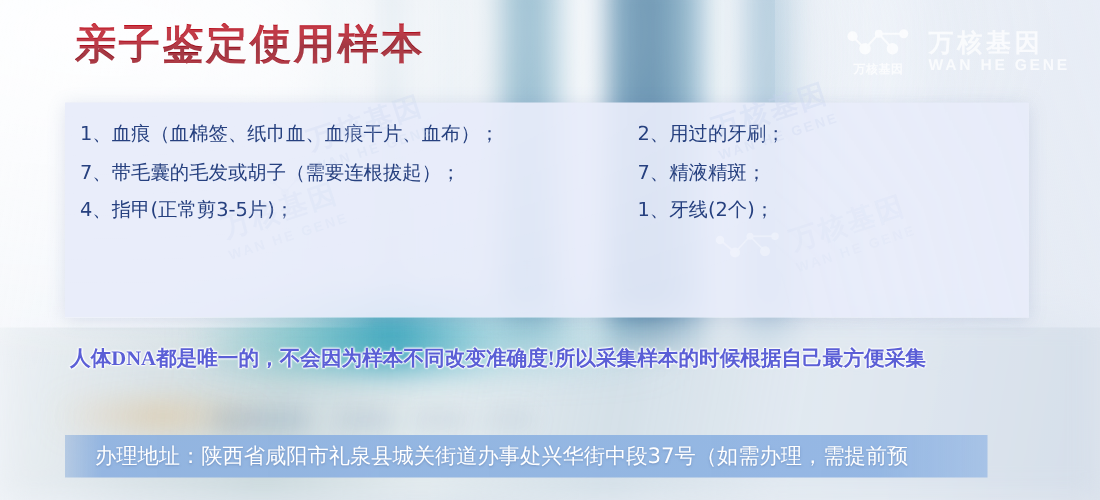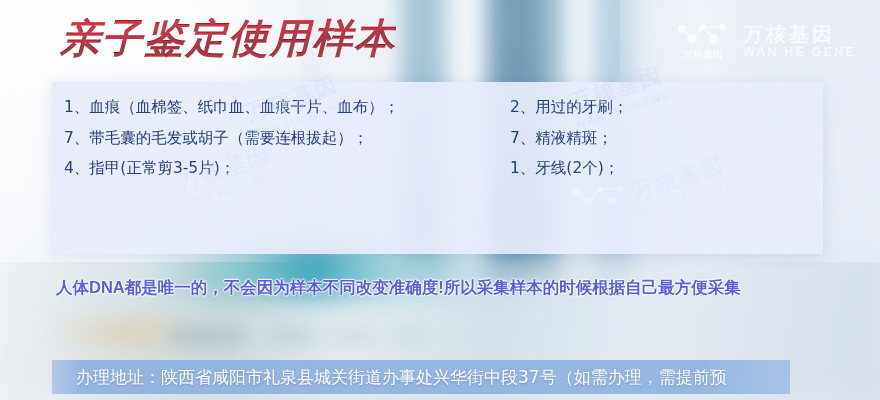--- a/index.html
+++ b/index.html
@@ -57,28 +57,27 @@
   .bg-vig{position:absolute;inset:0;
     background:radial-gradient(140% 110% at 10% 6%,rgba(255,255,255,.88) 0%,rgba(255,255,255,.42) 30%,rgba(255,255,255,0) 62%);}
   .bg-left-wash{position:absolute;left:0;top:0;width:300px;height:262px;
     background:linear-gradient(100deg,rgba(247,249,252,.98) 0%,rgba(243,246,251,.9) 42%,rgba(240,245,250,.35) 78%,rgba(240,245,250,0) 100%);}
   .bg-right-wash{position:absolute;right:0;top:0;width:260px;height:262px;
     background:linear-gradient(255deg,rgba(232,237,246,.95) 0%,rgba(230,236,245,.6) 45%,rgba(230,236,245,0) 100%);}
 
   
   .title{
     position:absolute;left:60px;top:18px;
-    font-size:40px;font-weight:700;letter-spacing:2px;line-height:1;
+    font-size:33px;font-weight:700;letter-spacing:2px;line-height:1;
     font-family:"DejaVu Sans","Liberation Sans",sans-serif;
     background:linear-gradient(178deg,#c0121f 0%,#b01020 38%,#8e0d1a 62%,#a81322 100%);
     -webkit-background-clip:text;background-clip:text;color:transparent;
     -webkit-text-fill-color:transparent;
     text-shadow:0 1px 0 rgba(255,255,255,.18);
     white-space:nowrap;
-    font-style:italic;
   }
 
   
   .brand{position:absolute;right:24px;top:20px;display:flex;align-items:center;gap:12px;opacity:.72;}
   .brand-mark{display:flex;flex-direction:column;align-items:center;gap:3px;}
   .brand-mark svg{display:block;}
   .brand-mark-cn{font-size:9.5px;font-weight:700;color:#fff;letter-spacing:.5px;
     font-family:"DejaVu Sans","Liberation Sans",sans-serif;}
   .brand-text{display:flex;flex-direction:column;align-items:flex-start;gap:1px;}
   .brand-cn{font-size:20px;font-weight:700;color:#fff;letter-spacing:3px;line-height:1.1;
@@ -113,32 +112,32 @@
   .wm-b{left:512px;top:8px;opacity:.34;}
   .wm-c{left:120px;top:88px;opacity:.2;}
   .wm-d{left:574px;top:98px;opacity:.16;}
   .wm-mol{position:absolute;left:516px;top:98px;opacity:.35;pointer-events:none;}
   .wm-mol2{position:absolute;left:160px;top:54px;opacity:.18;pointer-events:none;}
 
   
   .para{
     position:absolute;left:56px;top:272px;width:800px;
     font-size:16.5px;line-height:1.85;color:#5b5fd6;white-space:nowrap;
-    font-family:Liberation Sans, sans-serif;font-weight:700;
+    font-family:Liberation Serif, serif;font-weight:700;
     text-shadow:
       0 0 2px rgba(255,255,255,.95),
       1px 0 1px rgba(255,255,255,.8),
       -1px 0 1px rgba(255,255,255,.8),
       0 1px 1px rgba(255,255,255,.8),
       0 -1px 1px rgba(255,255,255,.8);
   }
   .para-line{display:block;}
 
   
-  .addr-wrap{position:absolute;left:0;top:360px;width:880px;height:40px;}
+  .addr-wrap{position:absolute;left:0;top:348px;width:880px;height:40px;}
   .addr-band{
     position:absolute;left:52px;top:0;width:738px;height:34px;
     background:linear-gradient(90deg,rgba(143,176,219,.55) 0%,rgba(141,177,224,.92) 4%,rgba(144,180,226,.95) 88%,rgba(150,184,228,.75) 100%);
   }
   .addr-text{
     position:absolute;left:76px;top:4px;width:812px;
     font-size:17px;line-height:26px;color:#ffffff;white-space:nowrap;overflow:hidden;
     font-family:"DejaVu Sans","Liberation Sans",sans-serif;
     text-shadow:0 1px 2px rgba(70,100,150,.45);
   }

